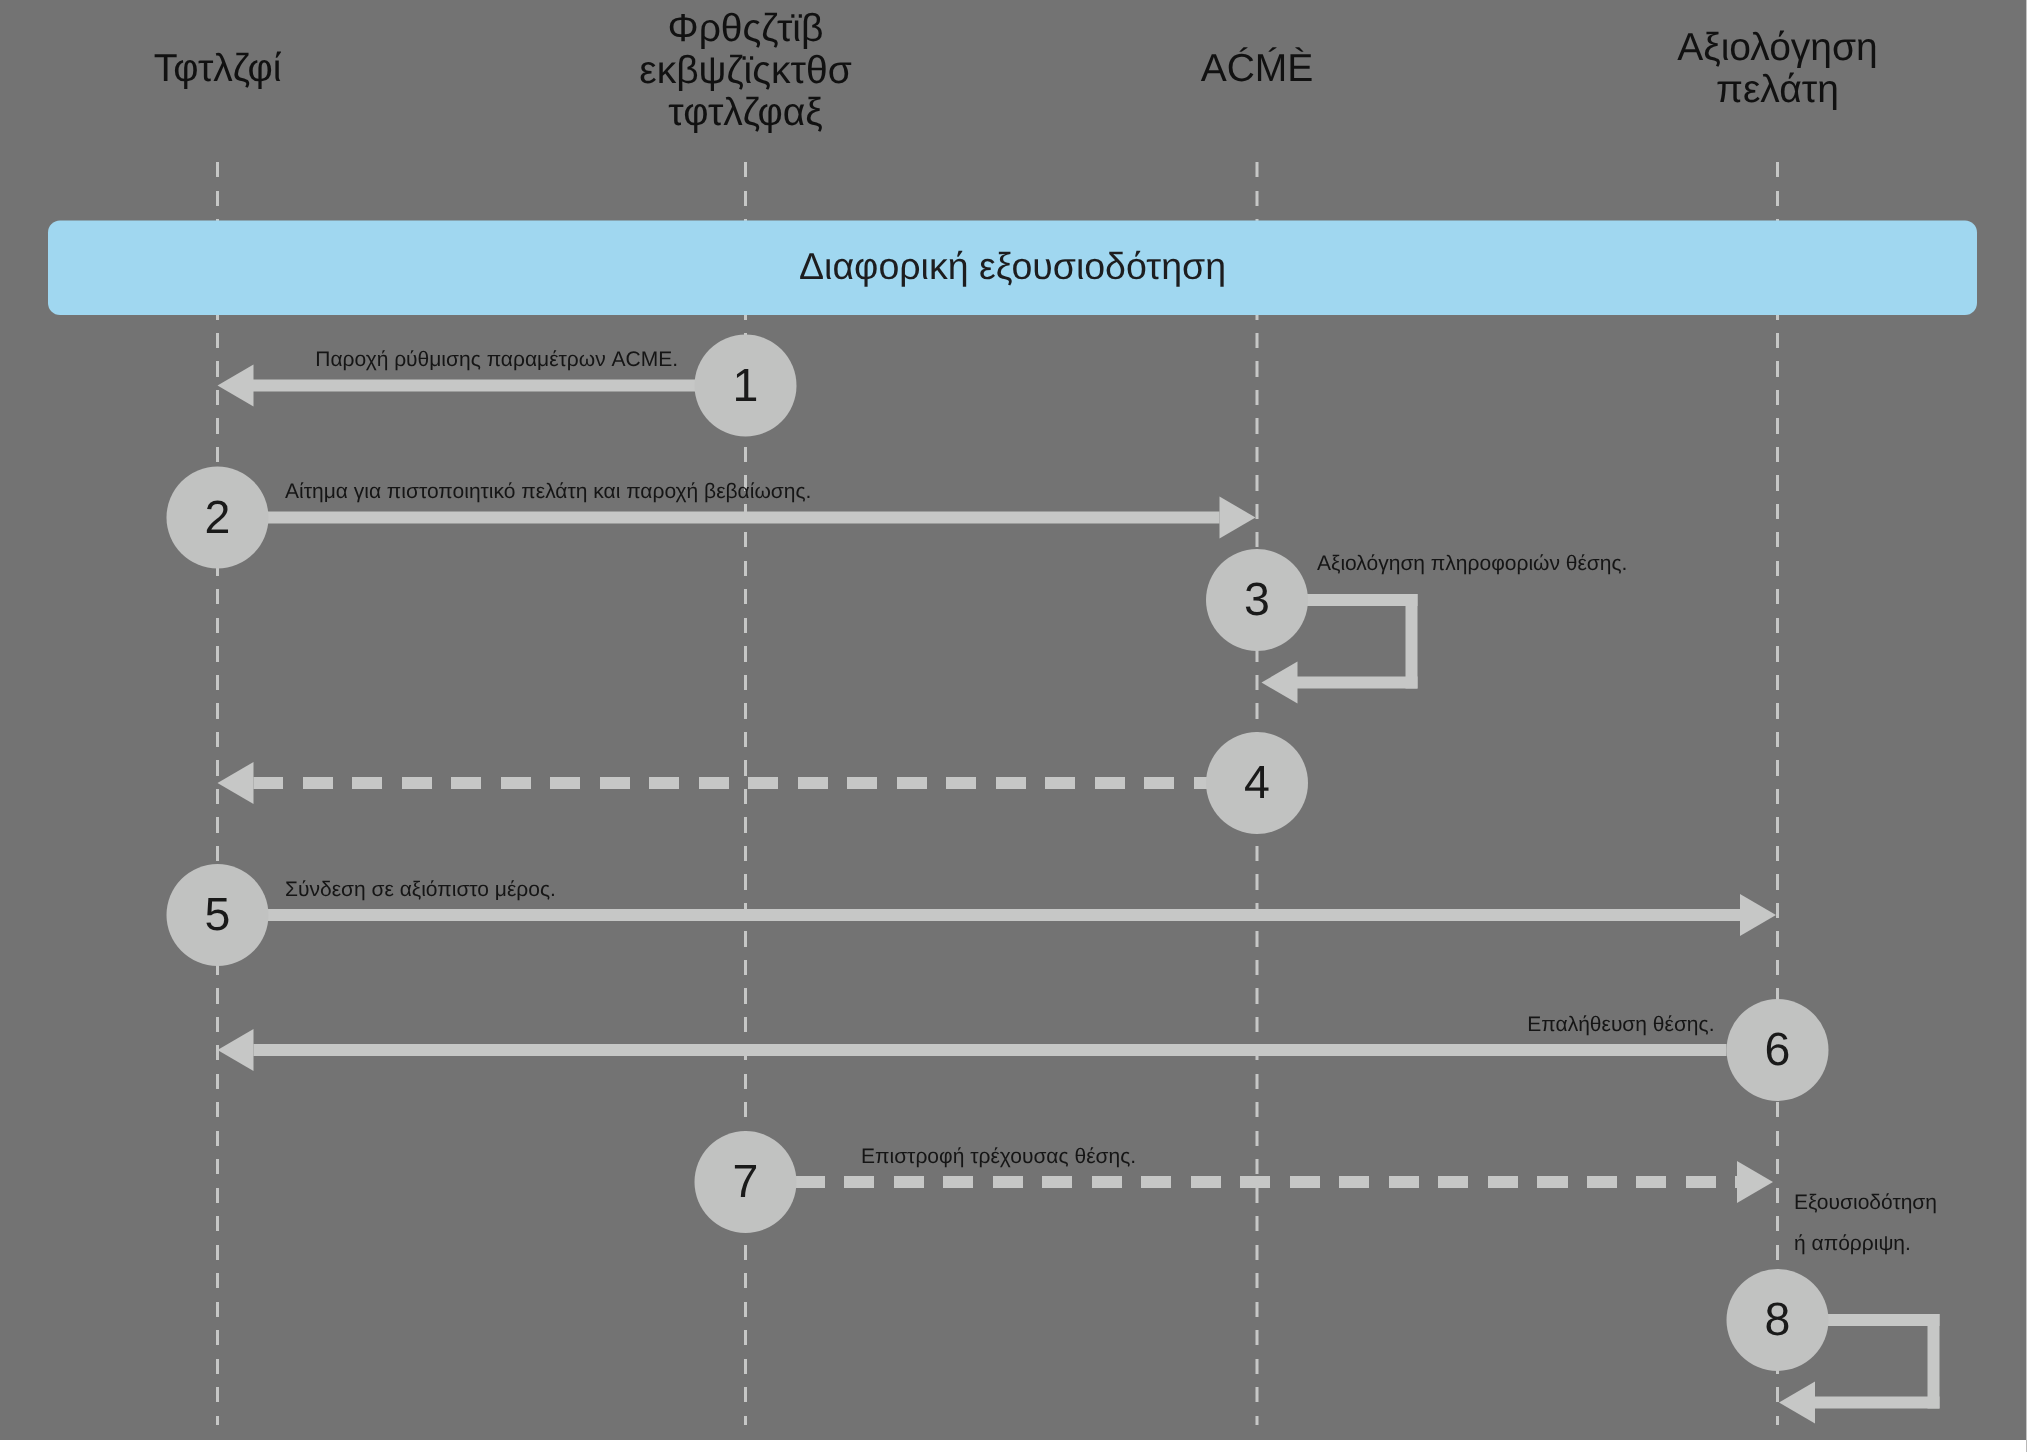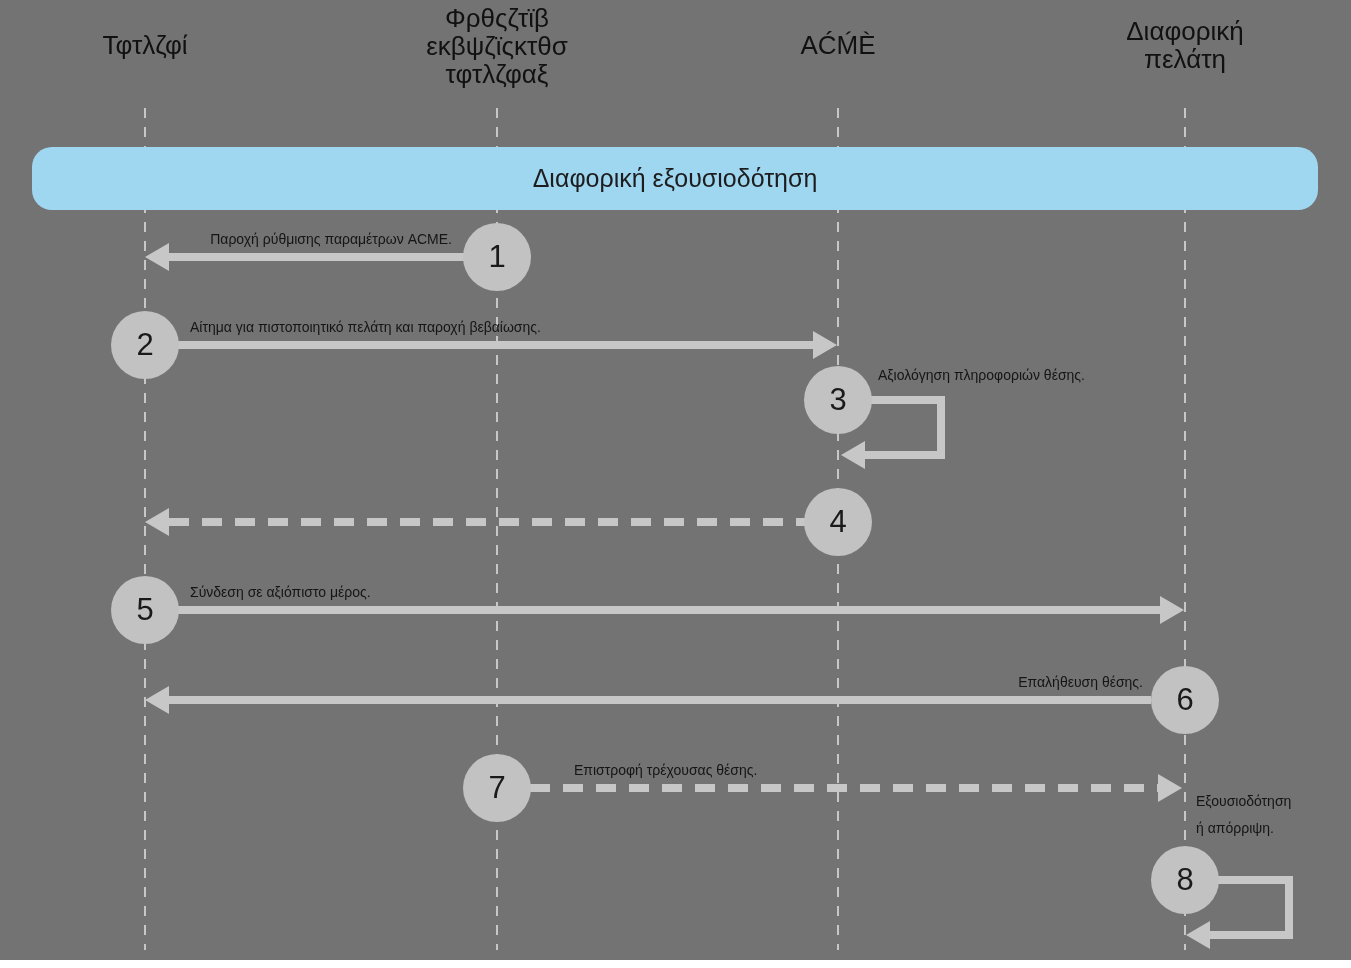--- a/index.html
+++ b/index.html
@@ -40,21 +40,21 @@
   .lh2 { left: 497px; top: 4px; }
   .lh3 { left: 838px; top: 31px; }
   .lh4 { left: 1185px; top: 17px; }
 
   
   .banner {
     position: absolute;
     left: 32px; top: 147px;
     width: 1286px; height: 63px;
     background: var(--banner-bg, #a0d7f0);
-    border-radius: 20px;
+    border-radius: 8px;
     display: flex; align-items: center; justify-content: center;
     font-size: 25px;
     color: #1d1d1f;
   }
 
   
   .circle {
     position: absolute;
     width: 68px; height: 68px;
     border-radius: 50%;
@@ -153,21 +153,21 @@
   </div>
   <div class="lane-label lh2">
     <div>Φρθςζτϊβ</div>
     <div>εκβψζϊςκτθσ</div>
     <div>τφτλζφαξ</div>
   </div>
   <div class="lane-label lh3">
     <div>ΑĆḾÈ</div>
   </div>
   <div class="lane-label lh4">
-    <div>Διαφορική</div>
+    <div>Αξιολόγηση</div>
     <div>πελάτη</div>
   </div>
 
   <div class="banner">
     <span>Διαφορική εξουσιοδότηση</span>
   </div>
 
   <div class="lbl lbl1">Παροχή ρύθμισης παραμέτρων ACME.</div>
   <div class="bar bar1"></div>
   <div class="ah ah-left ah1"></div>

